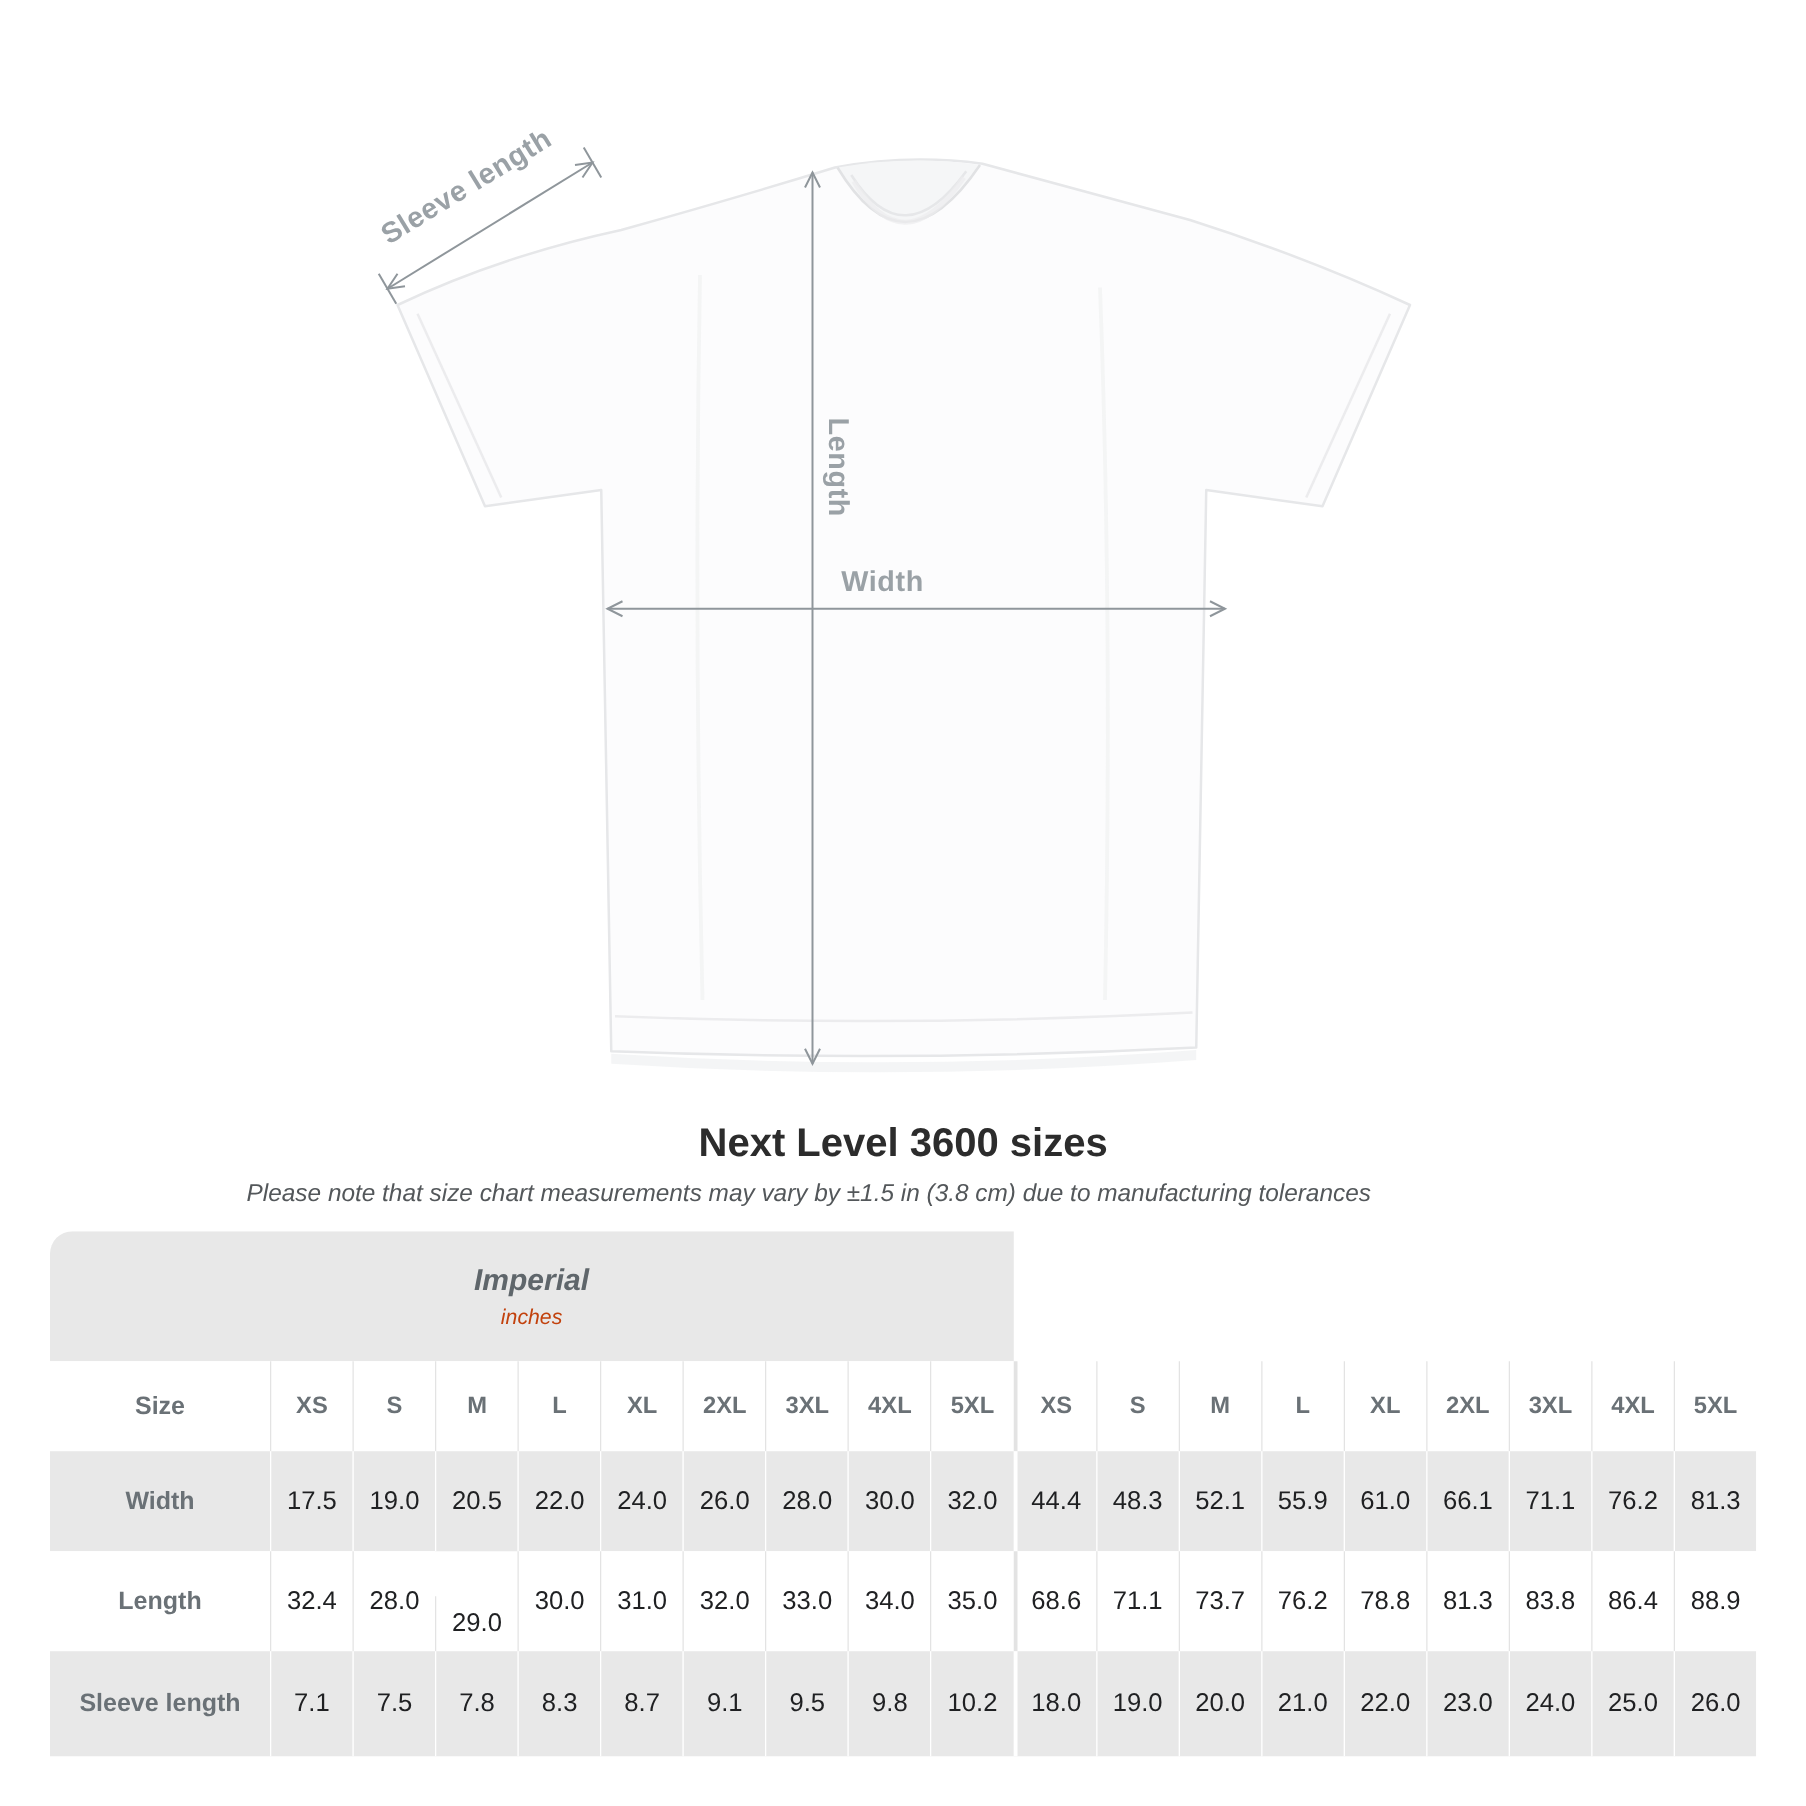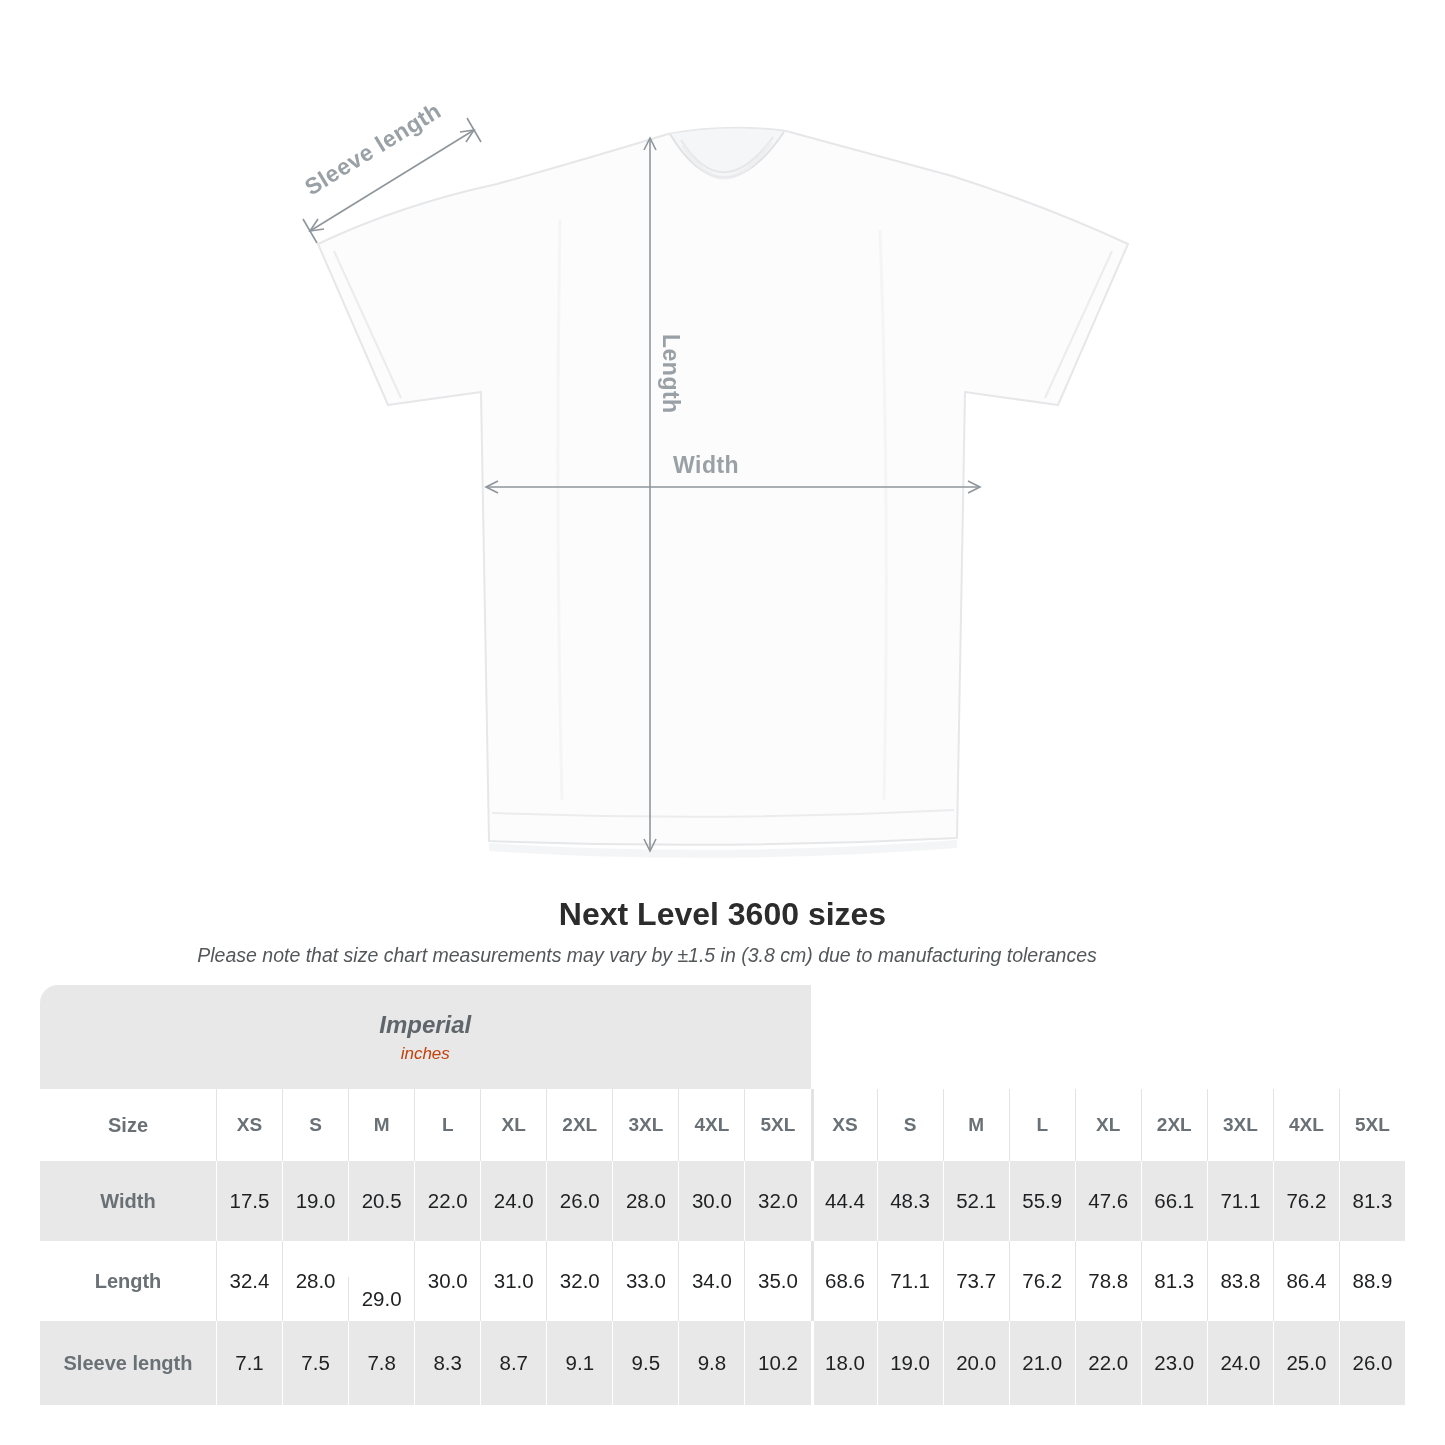--- a/index.html
+++ b/index.html
@@ -132,21 +132,21 @@
     <div class="cell c-gray val sep" style="grid-area: 3 / 5;">22.0</div>
     <div class="cell c-gray val sep" style="grid-area: 3 / 6;">24.0</div>
     <div class="cell c-gray val sep" style="grid-area: 3 / 7;">26.0</div>
     <div class="cell c-gray val sep" style="grid-area: 3 / 8;">28.0</div>
     <div class="cell c-gray val sep" style="grid-area: 3 / 9;">30.0</div>
     <div class="cell c-gray val sep" style="grid-area: 3 / 10;">32.0</div>
     <div class="cell c-gray val sep-strong" style="grid-area: 3 / 11;">44.4</div>
     <div class="cell c-gray val sep" style="grid-area: 3 / 12;">48.3</div>
     <div class="cell c-gray val sep" style="grid-area: 3 / 13;">52.1</div>
     <div class="cell c-gray val sep" style="grid-area: 3 / 14;">55.9</div>
-    <div class="cell c-gray val sep" style="grid-area: 3 / 15;">47.6</div>
+    <div class="cell c-gray val sep" style="grid-area: 3 / 15;">61.0</div>
     <div class="cell c-gray val sep" style="grid-area: 3 / 16;">66.1</div>
     <div class="cell c-gray val sep" style="grid-area: 3 / 17;">71.1</div>
     <div class="cell c-gray val sep" style="grid-area: 3 / 18;">76.2</div>
     <div class="cell c-gray val sep" style="grid-area: 3 / 19;">81.3</div>
     <div class="cell c-white row-label" style="grid-area: 4 / 1;">Length</div>
     <div class="cell c-white val sep" style="grid-area: 4 / 2;">32.4</div>
     <div class="cell c-white val sep" style="grid-area: 4 / 3;">28.0</div>
     <div class="cell c-white val sep" style="grid-area: 4 / 4; margin-top: 36px;">29.0</div>
     <div class="cell c-white val sep" style="grid-area: 4 / 5;">30.0</div>
     <div class="cell c-white val sep" style="grid-area: 4 / 6;">31.0</div>

